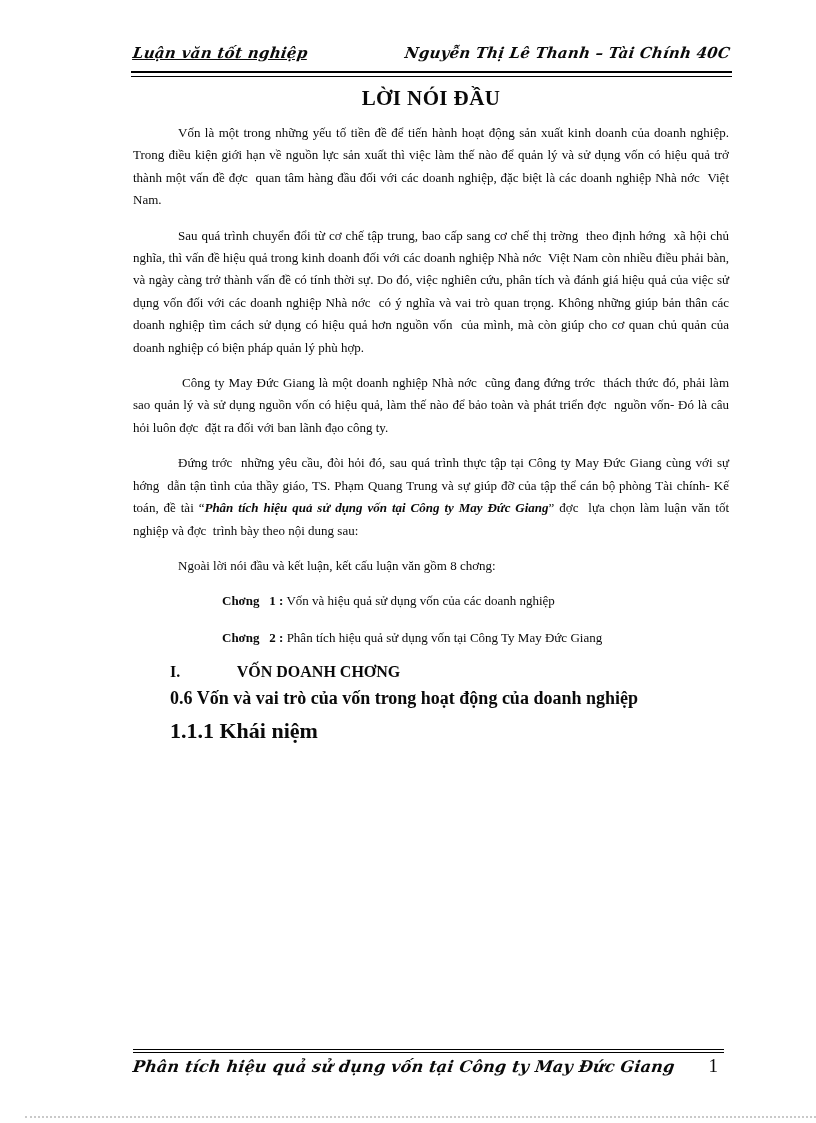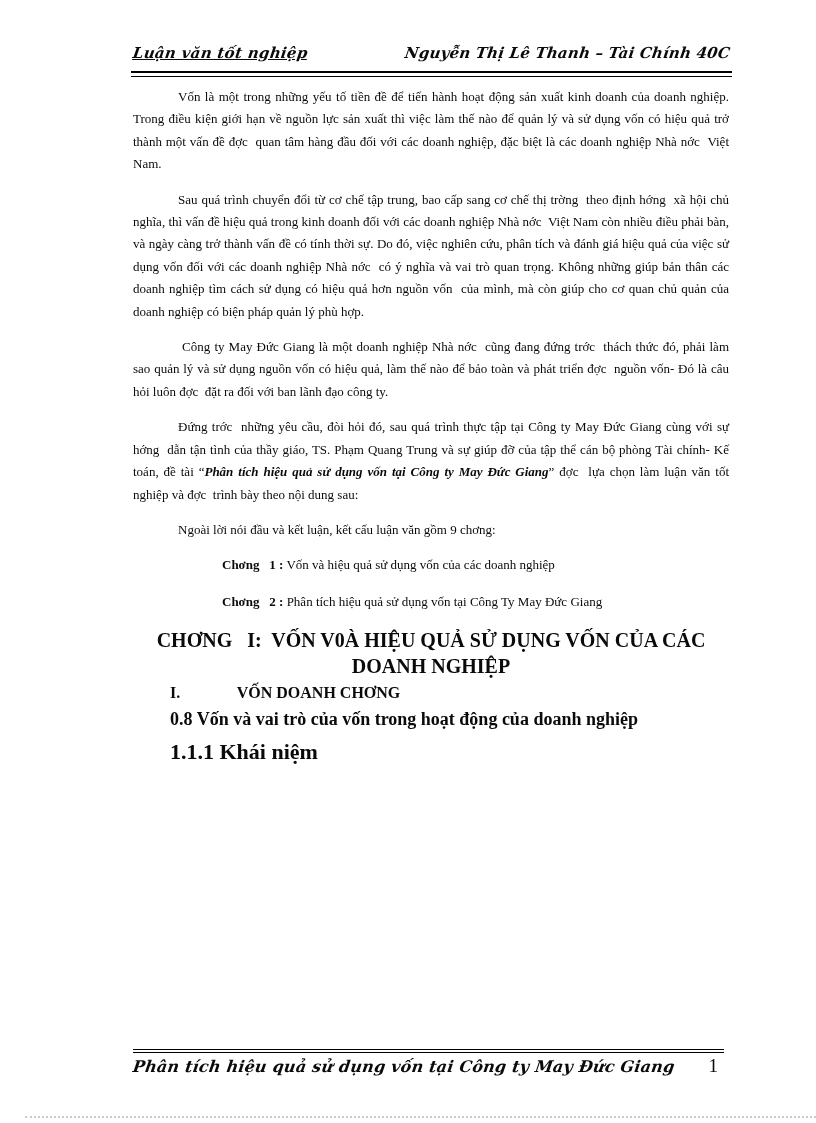--- a/index.html
+++ b/index.html
@@ -75,37 +75,37 @@
 
 <div class="sheet">
 
   <div class="header-row">
     <span class="script hdr-left">Luận văn tốt nghiệp</span>
     <span class="script hdr-right">Nguyễn Thị Lê Thanh – Tài Chính 40C</span>
   </div>
   <div class="header-rule"></div>
 
   <div class="content">
+    <div class="doc-title">LỜI NÓI ĐẦU</div>
 
     <p class="body"><span>Vốn là một trong những yếu tố tiền đề để tiến hành hoạt động sản xuất kinh doanh của doanh nghiệp. Trong điều kiện giới hạn về nguồn lực sản xuất thì việc làm thế nào để quản lý và sử dụng vốn có hiệu quả trở thành một vấn đề đợc&nbsp; quan tâm hàng đầu đối với các doanh nghiệp, đặc biệt là các doanh nghiệp Nhà nớc&nbsp; Việt Nam.</span></p>
     <p class="body"><span>Sau quá trình chuyển đổi từ cơ chế tập trung, bao cấp sang cơ chế thị trờng&nbsp; theo định hớng&nbsp; xã hội chủ nghĩa, thì vấn đề hiệu quả trong kinh doanh đối với các doanh nghiệp Nhà nớc&nbsp; Việt Nam còn nhiều điều phải bàn, và ngày càng trở thành vấn đề có tính thời sự. Do đó, việc nghiên cứu, phân tích và đánh giá hiệu quả của việc sử dụng vốn đối với các doanh nghiệp Nhà nớc&nbsp; có ý nghĩa và vai trò quan trọng. Không những giúp bản thân các doanh nghiệp tìm cách sử dụng có hiệu quả hơn nguồn vốn&nbsp; của mình, mà còn giúp cho cơ quan chủ quản của doanh nghiệp có biện pháp quản lý phù hợp.</span></p>
     <p class="body"><span>&nbsp;Công ty May Đức Giang là một doanh nghiệp Nhà nớc&nbsp; cũng đang đứng trớc&nbsp; thách thức đó, phải làm sao quản lý và sử dụng nguồn vốn có hiệu quả, làm thế nào để bảo toàn và phát triển đợc&nbsp; nguồn vốn- Đó là câu hỏi luôn đợc&nbsp; đặt ra đối với ban lãnh đạo công ty.</span></p>
     <p class="body"><span>Đứng trớc&nbsp; những yêu cầu, đòi hỏi đó, sau quá trình thực tập tại Công ty May Đức Giang cùng với sự hớng&nbsp; dẫn tận tình của thầy giáo, TS. Phạm Quang Trung và sự giúp đỡ của tập thể cán bộ phòng Tài chính- Kế toán, đề tài “</span><span class="b i">Phân tích hiệu quả sử dụng vốn tại Công ty May Đức Giang</span><span>” đợc&nbsp; lựa chọn làm luận văn tốt nghiệp và đợc&nbsp; trình bày theo nội dung sau:</span></p>
-    <p class="body"><span>Ngoài lời nói đầu và kết luận, kết cấu luận văn gồm 9 chơng:</span></p>
+    <p class="body"><span>Ngoài lời nói đầu và kết luận, kết cấu luận văn gồm 8 chơng:</span></p>
 
     <p class="body chapter-line"><span class="b">Chơng&nbsp;&nbsp; 1 :</span><span> Vốn và hiệu quả sử dụng vốn của các doanh nghiệp</span></p>
     <p class="body chapter-line"><span class="b">Chơng&nbsp;&nbsp; 2 :</span><span> Phân tích hiệu quả sử dụng vốn tại Công Ty May Đức Giang</span></p>
 
-    <div class="chapter-heading">CHƠNG&nbsp;&nbsp; I:&nbsp; VỐN V0À HIỆU QUẢ SỬ DỤNG VỐN CỦA CÁC DOANH NGHIỆP</div>
 
     <div class="sec-roman">
       <span class="num">I.</span>
       <span>VỐN DOANH CHƠNG</span>
     </div>
-    <div class="sec-11">0.8 Vốn và vai trò của vốn trong hoạt động của doanh nghiệp</div>
+    <div class="sec-11">0.6 Vốn và vai trò của vốn trong hoạt động của doanh nghiệp</div>
     <div class="sec-111">1.1.1 Khái niệm</div>
   </div>
 
   <div class="footer">
     <div class="footer-rule"></div>
     <div class="footer-row">
       <span class="script ftr-title">Phân tích hiệu quả sử dụng vốn tại Công ty May Đức Giang</span>
       <span class="ftr-page">1</span>
     </div>
   </div>

